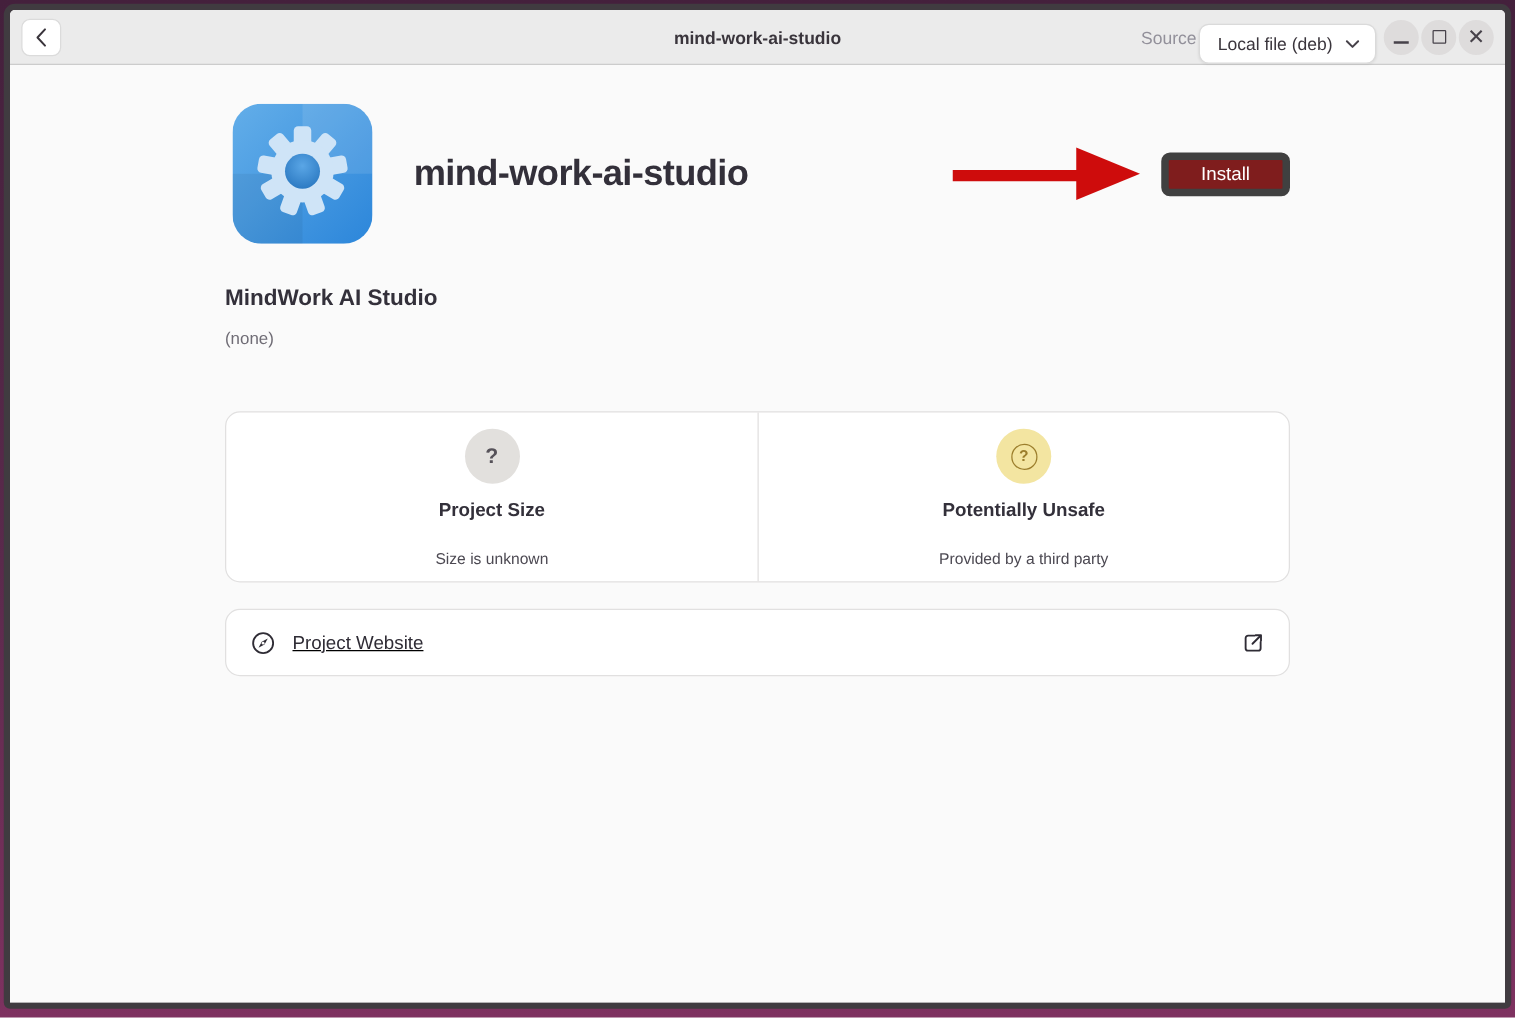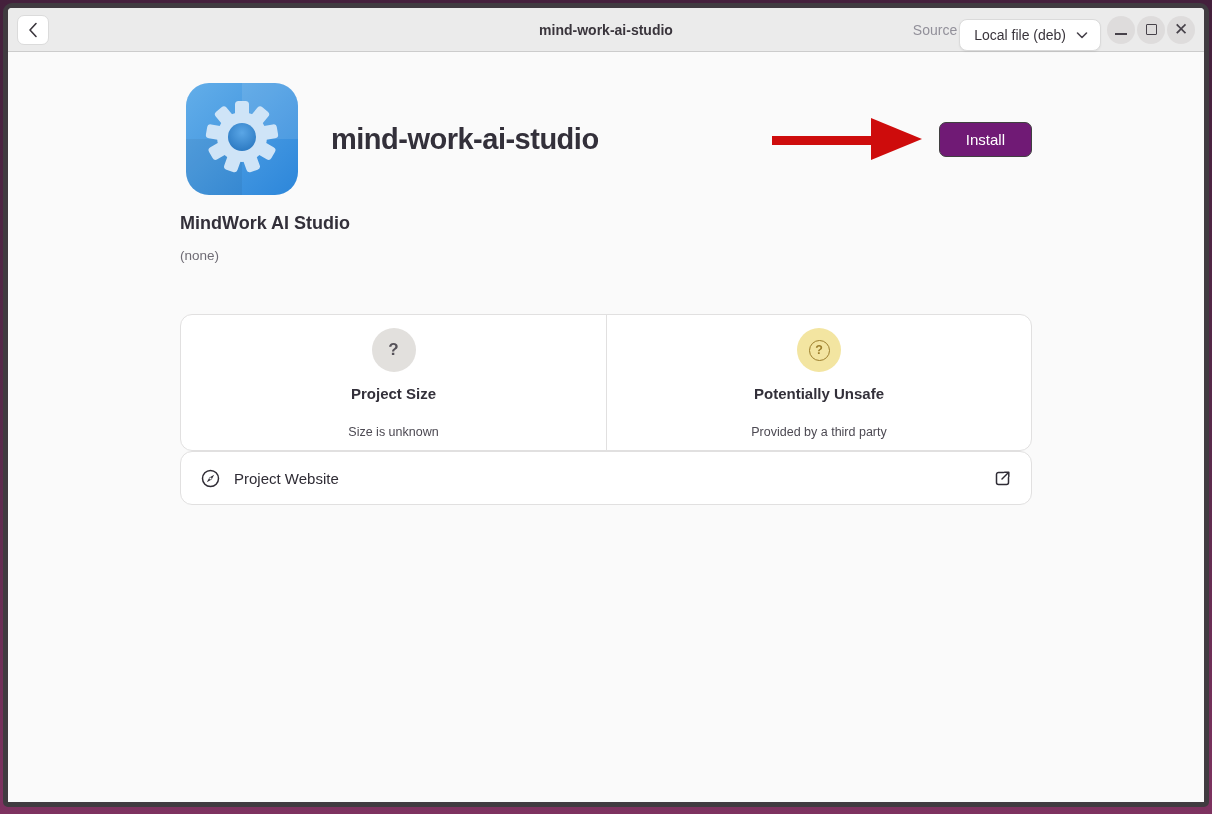--- a/index.html
+++ b/index.html
@@ -101,32 +101,32 @@
   .app-title {
     font-size: 29px;
     font-weight: bold;
     color: #33303a;
     margin-left: 33px;
     letter-spacing: -0.5px;
   }
   .header-spacer { flex: 1 1 auto; }
   .annotation-arrow { margin-right: 15px; flex: 0 0 auto; }
   .install-btn {
-    background: #701a75;
-    border: 1px solid #404040;
+    background: #7f1d1d;
+    border: 6px solid #404040;
     border-radius: 7px;
     color: #ffffff;
     font-size: 15px;
     font-family: inherit;
     padding: 0 26px;
     height: 35px;
     cursor: pointer;
   }
   .display-name {
-    margin-top: 18px;
+    margin-top: 33px;
     font-size: 18px;
     font-weight: bold;
     color: #33303a;
   }
   .developer {
     margin-top: 14px;
     font-size: 13.5px;
     color: #6f6c75;
   }
   .card {
@@ -167,25 +167,27 @@
   }
   .tile-title { margin-top: 13px; font-size: 15px; font-weight: bold; color: #33303a; }
   .tile-sub { margin-top: 23px; font-size: 12.5px; color: #4c4952; }
   .version-card {
     margin-top: 18px;
     padding: 19px 20px 21px 20px;
   }
   .version-title { font-size: 15px; font-weight: bold; color: #33303a; }
   .version-sub { margin-top: 10px; font-size: 15px; color: #77757d; }
   .website-card {
+    margin-top: 21px;
     height: 54px;
     display: flex;
     align-items: center;
     padding: 0 20px;
     cursor: pointer;
+    text-decoration: underline;
   }
   .website-label { margin-left: 14px; font-size: 15px; color: #2f2c35; }
   .website-spacer { flex: 1 1 auto; }
   svg { display: block; }
 </style>
 </head>
 <body>
 
 <div class="window">
 

